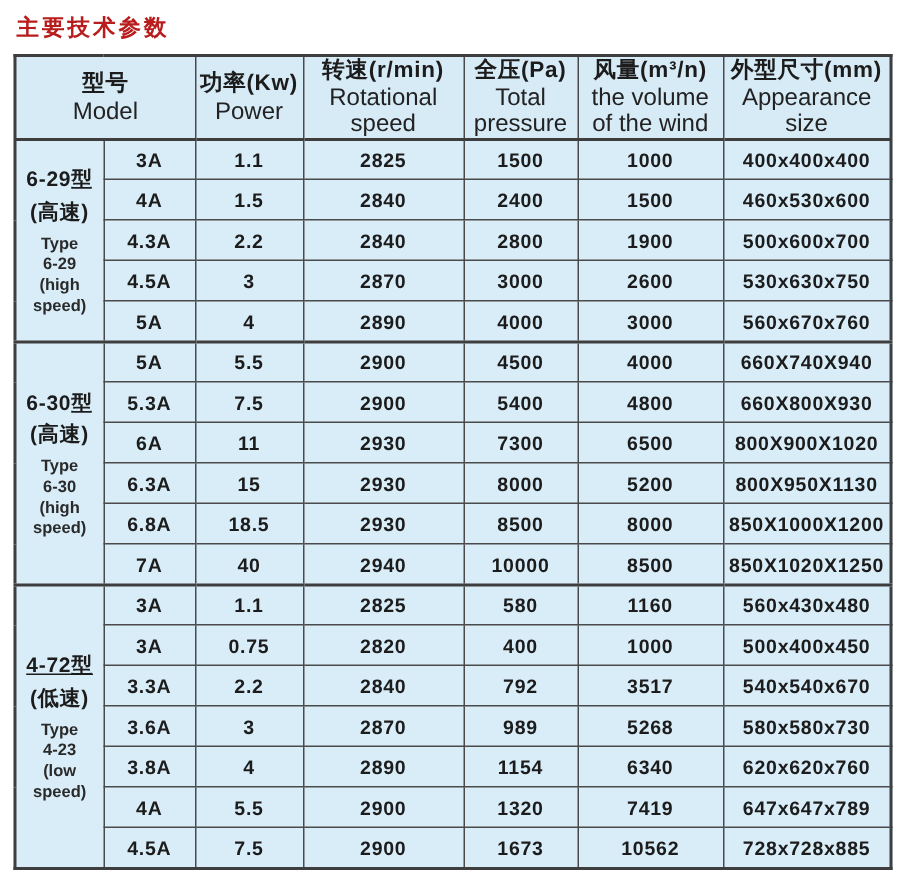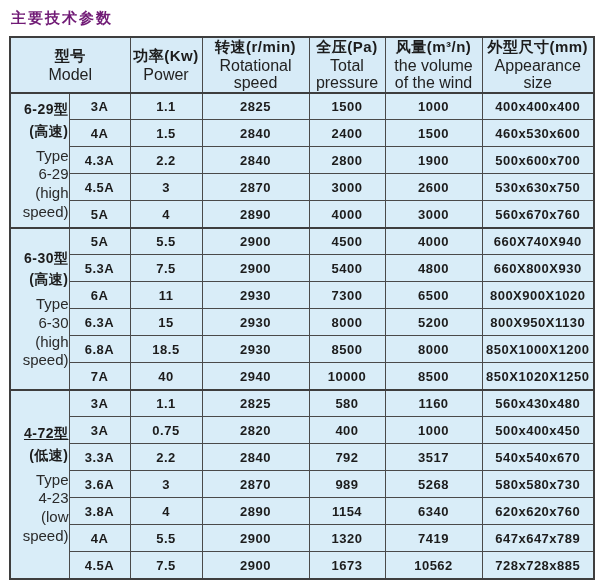--- a/index.html
+++ b/index.html
@@ -5,21 +5,21 @@
   html, body {
     margin: 0;
     padding: 0;
     width: 600px;
     height: 588px;
     background: #ffffff;
     font-family: "Liberation Sans", sans-serif;
     overflow: hidden;
   }
   .page-title {
-    color: #701a75;
+    color: #b91c1c;
     font-size: 15px;
     font-weight: bold;
     letter-spacing: 2px;
     padding: 9px 0 0 11px;
     height: 22px;
   }
   table.spec-table {
     border-collapse: collapse;
     table-layout: fixed;
     margin: 5px 0 0 9px;
@@ -53,31 +53,31 @@
     line-height: 1.1;
     color: #222;
   }
   tbody tr { height: 27px; }
   tbody td.data-cell {
     font-size: 13px;
     font-weight: bold;
     letter-spacing: 0.5px;
   }
   tr.group-start td { border-top: 2px solid #3e3e3e; }
-  td.group-label { padding: 2px 0; text-align: right; }
+  td.group-label { padding: 2px 0; }
   .grp-zh {
     font-size: 14px;
     font-weight: bold;
     letter-spacing: 0.5px;
     line-height: 1.55;
   }
   .grp-zh.underlined { text-decoration: underline; }
   .grp-en {
-    font-size: 15px;
-    font-weight: normal;
+    font-size: 11px;
+    font-weight: bold;
     line-height: 1.25;
     color: #2a2a2a;
   }
   .grp-gap { height: 4px; }
 </style>
 </head>
 <body>
 
 <div class="page-title">主要技术参数</div>
 

